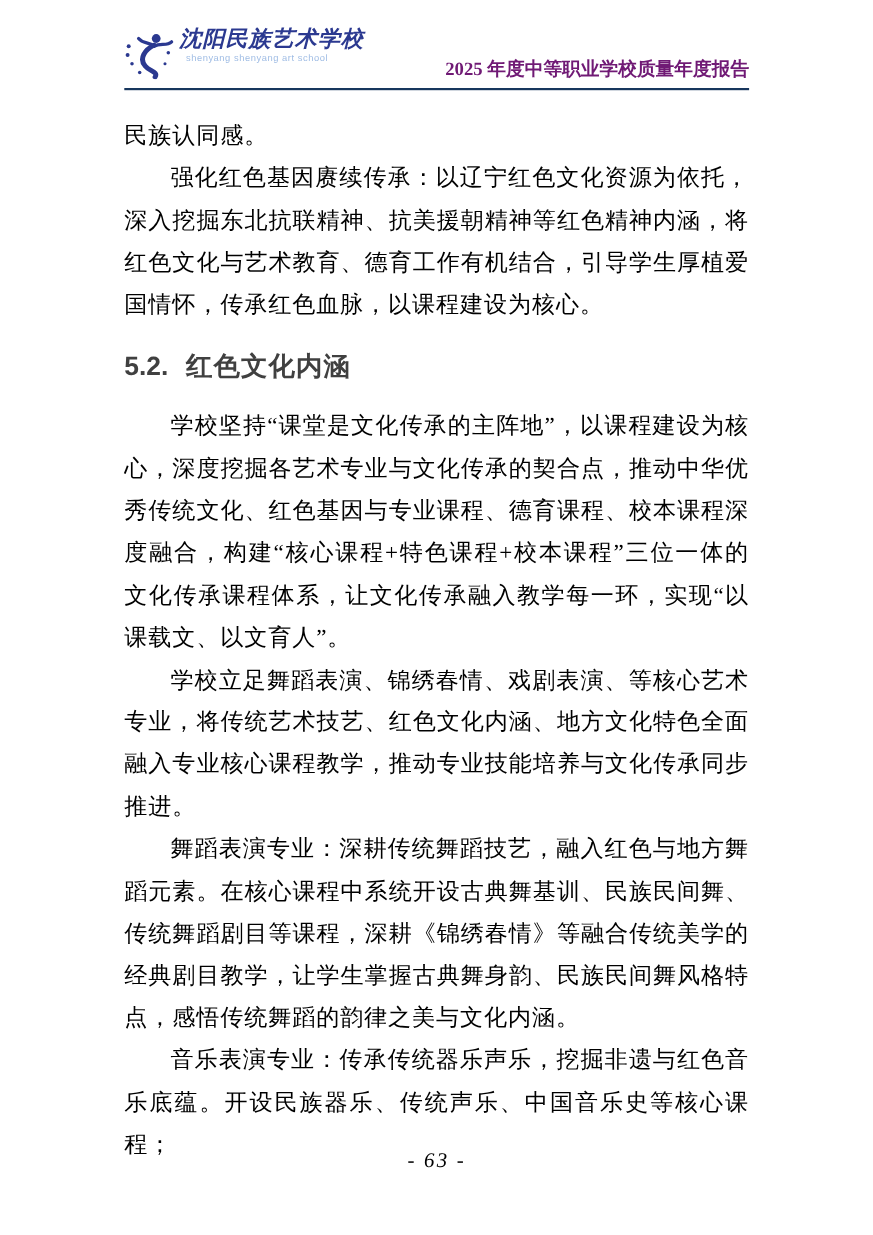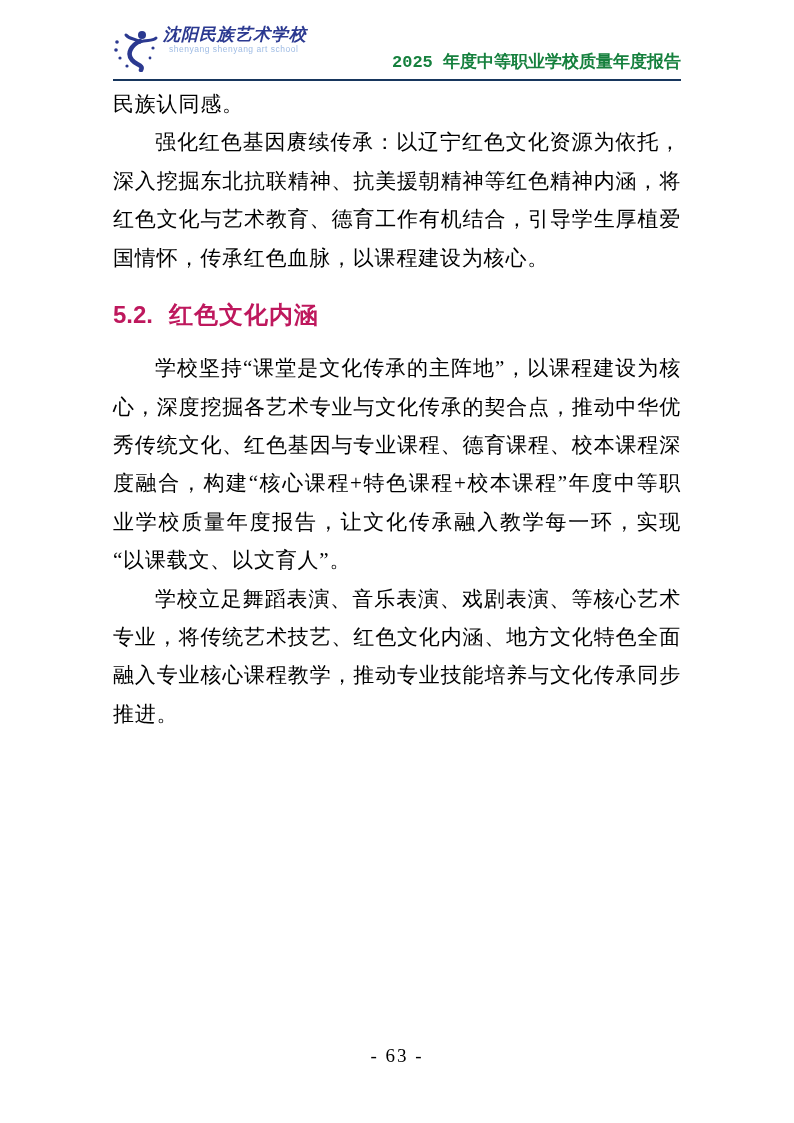--- a/index.html
+++ b/index.html
@@ -26,59 +26,59 @@
   }
   .logo {
     display: flex;
     align-items: flex-start;
     gap: 4px;
     line-height: 1;
   }
   .logo-mark { flex: 0 0 auto; margin-top: 2px; }
   .logo-text { display: flex; flex-direction: column; }
   .logo-cn {
-    font-size: 17px;
+    font-size: 20px;
     font-weight: bold;
     font-style: italic;
     color: #2B3990;
     letter-spacing: 1px;
     white-space: nowrap;
   }
   .logo-en {
     font-size: 8.5px;
     color: #9FBCE4;
     letter-spacing: 0.5px;
     margin-top: 2px;
     margin-left: 6px;
     font-family: "Liberation Sans", sans-serif;
   }
   .report-title {
-    font-family: Liberation Mono, monospace;
+    font-family: Liberation Serif, serif;
     font-size: 17px;
     font-weight: bold;
-    color: #15803d;
+    color: #701a75;
     white-space: nowrap;
     padding-bottom: 2px;
   }
   
   .body-text {
-    margin: 4px 113px 0 113px;
+    margin: 22px 113px 0 113px;
     font-size: 21px;
     line-height: 38.4px;
     text-align: justify;
     text-justify: inter-character;
     letter-spacing: 0.8px;
   }
   .body-text p { margin: 0; }
   .para-indent { text-indent: 2em; }
   .section-heading {
     margin: 22px 0 18px 0;
     font-size: 24px;
     font-weight: bold;
-    color: #be185d;
+    color: #404040;
     line-height: 1.3;
     text-indent: 0;
     display: flex;
     align-items: baseline;
   }
   .section-number {
     font-family: "Liberation Sans", "DejaVu Sans", sans-serif;
     margin-right: 16px;
     letter-spacing: 0;
   }
@@ -86,20 +86,21 @@
   
   .footer {
     position: absolute;
     bottom: 56px;
     left: 0;
     width: 100%;
     text-align: center;
     font-size: 19px;
     letter-spacing: 2px;
     color: #000000;
+    font-style: italic;
   }
 </style>
 </head>
 <body>
 
 <div class="page">
 
   <div class="header">
     <div class="logo">
       <span class="logo-mark">
@@ -134,21 +135,23 @@
 
   <div class="body-text">
     <p>民族认同感。</p>
     <p class="para-indent">强化红色基因赓续传承：以辽宁红色文化资源为依托，深入挖掘东北抗联精神、抗美援朝精神等红色精神内涵，将红色文化与艺术教育、德育工作有机结合，引导学生厚植爱国情怀，传承红色血脉，以课程建设为核心。</p>
 
     <h2 class="section-heading">
       <span class="section-number">5.2.</span>
       <span class="section-title">红色文化内涵</span>
     </h2>
 
-    <p class="para-indent">学校坚持“课堂是文化传承的主阵地”，以课程建设为核心，深度挖掘各艺术专业与文化传承的契合点，推动中华优秀传统文化、红色基因与专业课程、德育课程、校本课程深度融合，构建“核心课程+特色课程+校本课程”年度中等职业学校质量年度报告，让文化传承融入教学每一环，实现“以课载文、以文育人”。</p>
-    <p class="para-indent">学校立足舞蹈表演、音乐表演、戏剧表演、等核心艺术专业，将传统艺术技艺、红色文化内涵、地方文化特色全面融入专业核心课程教学，推动专业技能培养与文化传承同步推进。</p>
+    <p class="para-indent">学校坚持“课堂是文化传承的主阵地”，以课程建设为核心，深度挖掘各艺术专业与文化传承的契合点，推动中华优秀传统文化、红色基因与专业课程、德育课程、校本课程深度融合，构建“核心课程+特色课程+校本课程”三位一体的文化传承课程体系，让文化传承融入教学每一环，实现“以课载文、以文育人”。</p>
+    <p class="para-indent">学校立足舞蹈表演、锦绣春情、戏剧表演、等核心艺术专业，将传统艺术技艺、红色文化内涵、地方文化特色全面融入专业核心课程教学，推动专业技能培养与文化传承同步推进。</p>
+    <p class="para-indent">舞蹈表演专业：深耕传统舞蹈技艺，融入红色与地方舞蹈元素。在核心课程中系统开设古典舞基训、民族民间舞、传统舞蹈剧目等课程，深耕《锦绣春情》等融合传统美学的经典剧目教学，让学生掌握古典舞身韵、民族民间舞风格特点，感悟传统舞蹈的韵律之美与文化内涵。</p>
+    <p class="para-indent">音乐表演专业：传承传统器乐声乐，挖掘非遗与红色音乐底蕴。开设民族器乐、传统声乐、中国音乐史等核心课程；</p>
   </div>
 
   <div class="footer">
     <span>- 63 -</span>
   </div>
 
 </div>
 
 </body></html>

